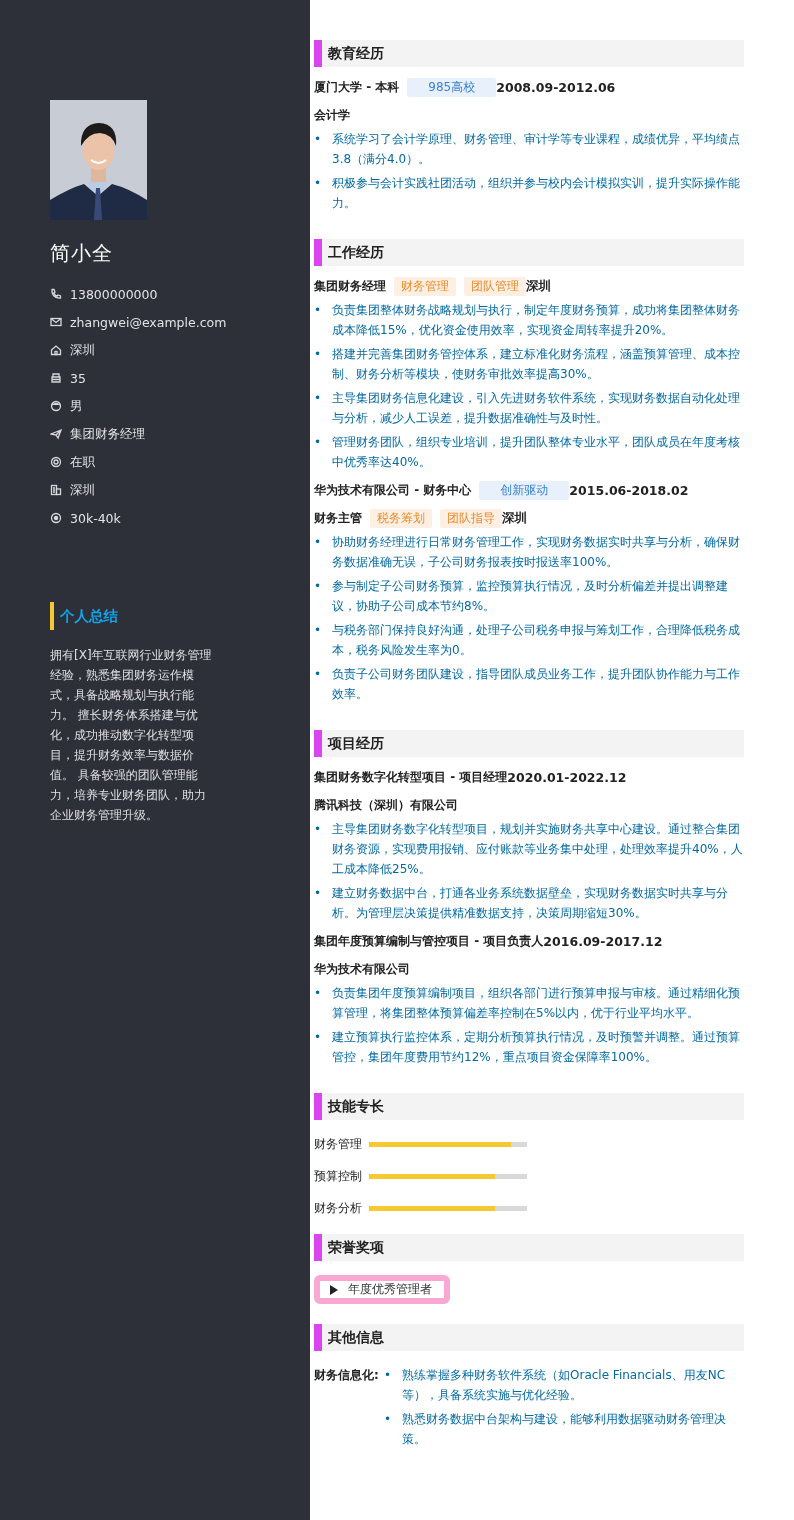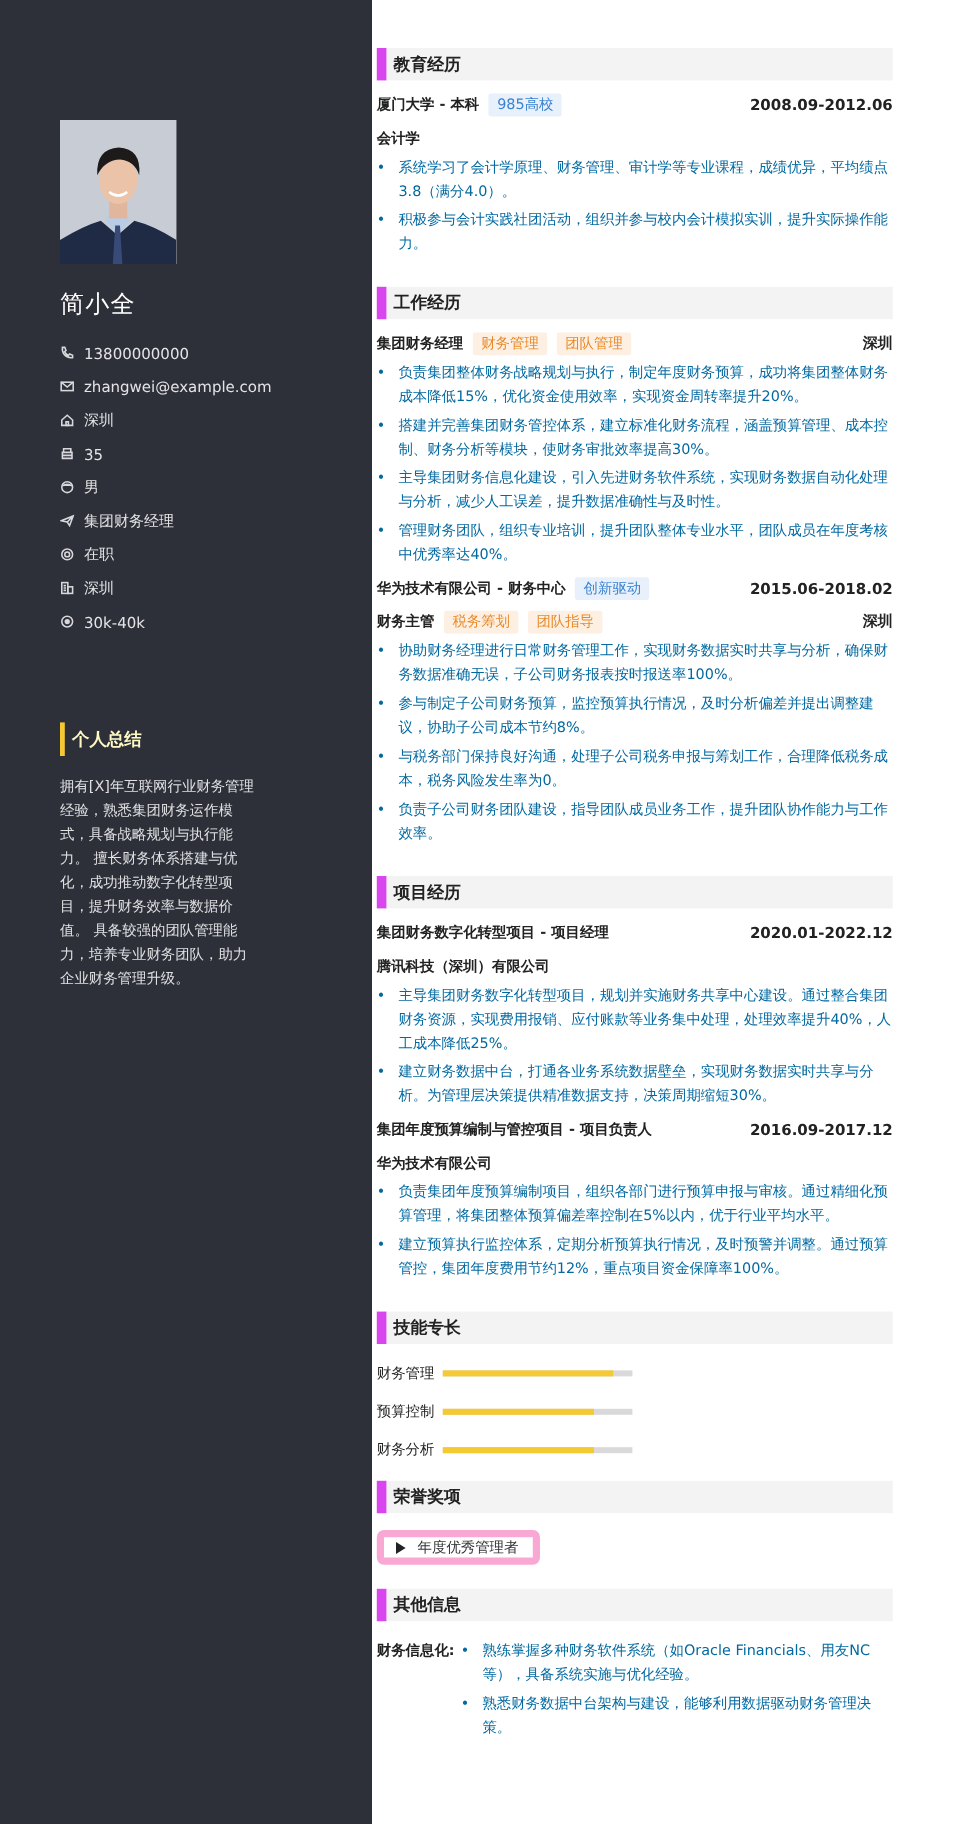--- a/index.html
+++ b/index.html
@@ -8,30 +8,30 @@
 
 .sidebar { position: absolute; left: 0; top: 0; width: 310px; height: 1520px; background: #2e3039; color: #e8e8ea; }
 .photo { position: absolute; left: 50px; top: 100px; width: 97px; height: 120px; background: #c9ccd3; overflow: hidden; }
 .photo svg { width: 100%; height: 100%; display: block; }
 .name { position: absolute; left: 50px; top: 240px; font-size: 20px; color: #ffffff; letter-spacing: 1px; }
 .contacts { position: absolute; left: 50px; top: 280px; width: 200px; }
 .contact { display: flex; align-items: center; height: 28px; font-size: 12.5px; color: #e4e4e6; }
 .contact .ic { width: 12px; height: 12px; margin-right: 8px; display: inline-flex; align-items: center; justify-content: center; }
 .contact .ic svg { width: 12px; height: 12px; stroke: #d8d8dc; fill: none; stroke-width: 1.3; }
 
-.summary-title { position: absolute; left: 50px; top: 602px; height: 28px; display: flex; align-items: center; font-size: 14.5px; color: #fef9c3; font-weight: bold; }
+.summary-title { position: absolute; left: 50px; top: 602px; height: 28px; display: flex; align-items: center; font-size: 14.5px; color: #0ea5e9; font-weight: bold; }
 .summary-title .bar { width: 4px; height: 28px; background: #f5c932; margin-right: 6px; }
 .summary-text { position: absolute; left: 50px; top: 645px; width: 165px; font-size: 12px; line-height: 20px; color: #e0e0e3; }
 
 .main { position: absolute; left: 314px; top: 40px; width: 430px; }
 .sec-head { height: 27px; background: #f3f3f3; border-left: 8px solid #d946ef; display: flex; align-items: center; padding-left: 6px; font-size: 14px; font-weight: bold; color: #222; }
-.row { display: flex; align-items: center; justify-content: space-between; height: 28px; font-size: 12px; }
+.row { display: flex; align-items: center; justify-content: flex-start; height: 28px; font-size: 12px; }
 .row .l { display: flex; align-items: center; font-weight: bold; color: #222; }
 .row .r { font-weight: bold; color: #222; font-size: 12.5px; }
-.tag-blue { margin-left: 8px; padding: 1px 7px; background: #e8f1fb; color: #3a82d0; font-weight: normal; font-size: 12px; border-radius: 2px; }
+.tag-blue { margin-left: 8px; padding: 1px 21px; background: #e8f1fb; color: #3a82d0; font-weight: normal; font-size: 12px; border-radius: 2px; }
 .tag-orange { margin-left: 8px; padding: 1px 7px; background: #fdf0e3; color: #e88a2a; font-weight: normal; font-size: 12px; border-radius: 2px; }
 .bul { display: flex; font-size: 12px; line-height: 20px; color: #0369a1; margin-bottom: 4px; }
 .bul .dot { width: 18px; flex: none; }
 .bul .dot::before { content: "•"; }
 .bul .txt { flex: 1; text-indent: 0; }
 .gap-sm { height: 6px; }
 .gap-md { height: 22px; }
 
 .skills { display: flex; flex-wrap: wrap; padding-top: 8px; }
 .skill { width: 221px; display: flex; align-items: center; height: 32px; font-size: 12px; color: #222; }

